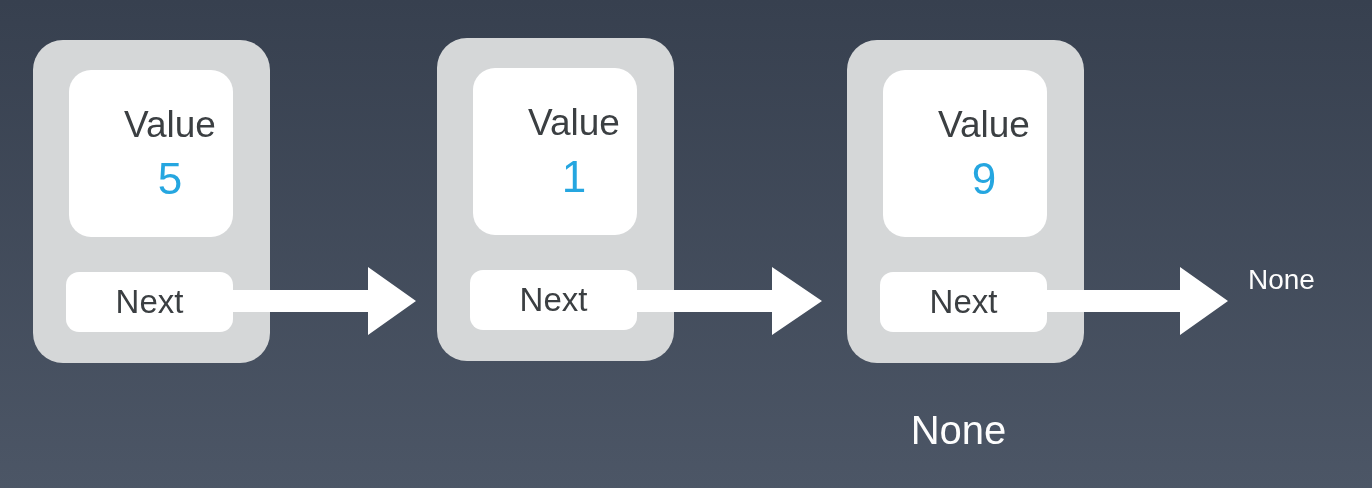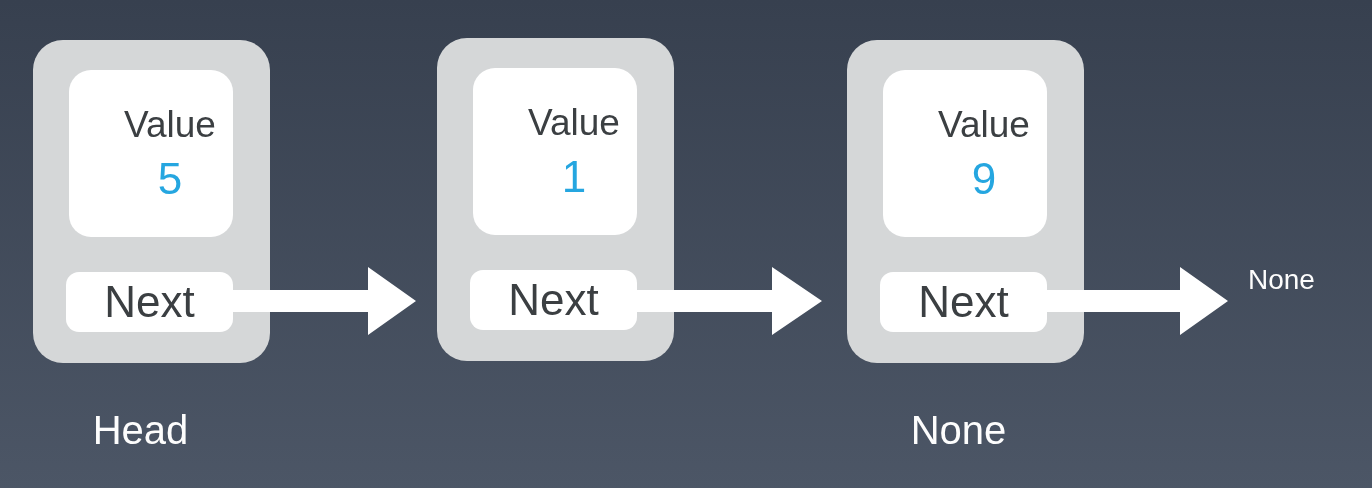--- a/index.html
+++ b/index.html
@@ -53,21 +53,21 @@
   }
   .next-field{
     position:absolute;
     left:33px;top:232px;
     width:167px;height:60px;
     background:var(--field-fill);
     border-radius:13px;
     display:flex;align-items:center;justify-content:center;
   }
   .next-label{
-    font-size:44px;
+    font-size:33px;
     color:var(--field-text);
   }
   .arrow-layer{
     position:absolute;
     left:0;top:0;width:1372px;height:488px;
     pointer-events:none;
   }
   .arrow-layer polygon{fill:var(--arrow-fill);}
   .caption{
     position:absolute;
@@ -120,17 +120,16 @@
       <div class="next-label">Next</div>
     </div>
   </div>
 
   <svg class="arrow-layer" width="1372" height="488" viewBox="0 0 1372 488" xmlns="http://www.w3.org/2000/svg">
     <polygon points="224,290 368,290 368,267 416,301 368,335 368,312 224,312"></polygon>
     <polygon points="628,290 772,290 772,267 822,301 772,335 772,312 628,312"></polygon>
     <polygon points="1038,290 1180,290 1180,267 1228,301 1180,335 1180,312 1038,312"></polygon>
   </svg>
 
-  <div class="caption head">Head</div>
   <div class="caption tail">None</div>
   <div class="terminator">None</div>
 
 </div>
 
 </body></html>

